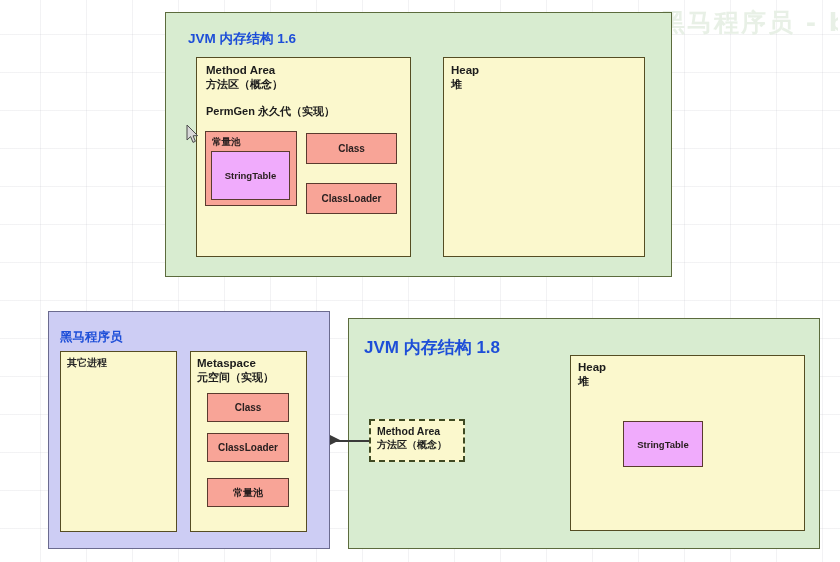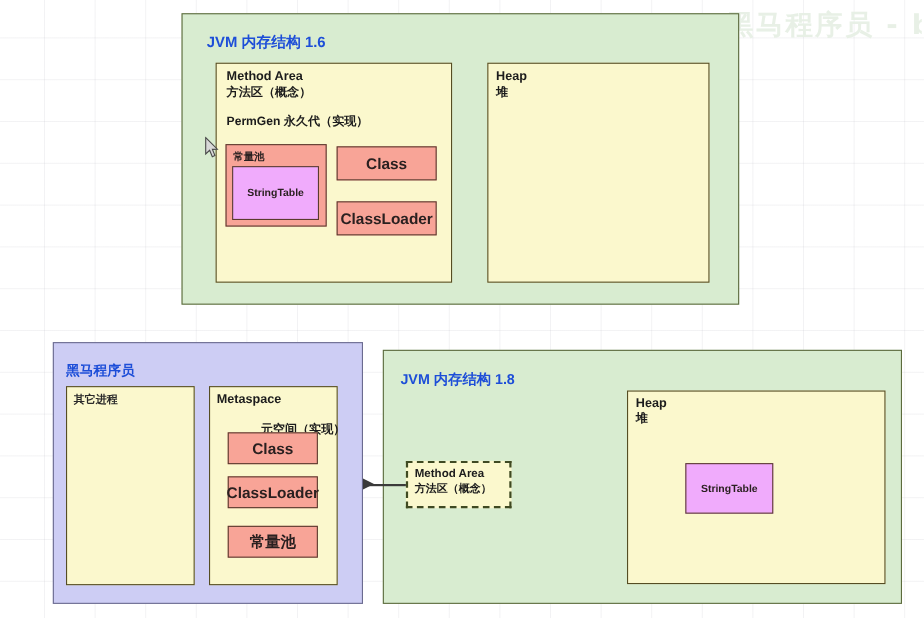--- a/index.html
+++ b/index.html
@@ -63,21 +63,21 @@
     line-height:14px;white-space:nowrap;
   }
   .box-sub{
     position:absolute;font-size:11px;color:#1c1c1c;line-height:14px;
     white-space:nowrap;font-weight:bold;
   }
   .lbl-plain{
     position:absolute;font-size:10px;color:#2a2a2a;white-space:nowrap;text-align:center;
   }
   .chip-label{
-    font-size:14px;font-weight:bold;color:#2a2020;white-space:nowrap;
+    font-size:10px;font-weight:bold;color:#2a2020;white-space:nowrap;
   }
   .chip-label-sm{
     font-size:9.5px;font-weight:bold;color:#2a2020;white-space:nowrap;
   }
 
   
   .arrow-line{
     position:absolute;height:1.6px;background:#3a3a3a;
   }
   .arrow-head{
@@ -131,34 +131,34 @@
   </svg>
 
   <div class="panel-purple" style="left:48px;top:311px;width:282px;height:238px;"></div>
   <div class="panel-title" style="left:60px;top:329px;font-size:12.5px;">黑马程序员</div>
 
   <div class="box-yellow" style="left:60px;top:351px;width:117px;height:181px;"></div>
   <div class="lbl-plain" style="left:67px;top:356px;font-weight:bold;">其它进程</div>
 
   <div class="box-yellow" style="left:190px;top:351px;width:117px;height:181px;"></div>
   <div class="box-title" style="left:197px;top:356px;">Metaspace</div>
-  <div class="box-sub" style="left:197px;top:384px;margin-left:40px;">元空间（实现）</div>
+  <div class="box-sub" style="left:197px;top:370px;">元空间（实现）</div>
 
   <div class="box-salmon" style="left:207px;top:393px;width:82px;height:29px;">
     <span class="chip-label">Class</span>
   </div>
   <div class="box-salmon" style="left:207px;top:433px;width:82px;height:29px;">
     <span class="chip-label">ClassLoader</span>
   </div>
   <div class="box-salmon" style="left:207px;top:478px;width:82px;height:29px;">
     <span class="chip-label">常量池</span>
   </div>
 
   <div class="panel-green" style="left:348px;top:318px;width:472px;height:231px;"></div>
-  <div class="panel-title" style="left:364px;top:336px;font-size:13px;">JVM 内存结构 1.8</div>
+  <div class="panel-title" style="left:364px;top:336px;font-size:17px;">JVM 内存结构 1.8</div>
 
   <div class="box-dashed" style="left:369px;top:419px;width:96px;height:43px;"></div>
   <div class="box-title" style="left:377px;top:424px;font-size:10.5px;">Method Area</div>
   <div class="box-sub" style="left:377px;top:438px;font-size:10px;">方法区（概念）</div>
 
   <div class="arrow-line" style="left:330px;top:440px;width:39px;"></div>
   <div class="arrow-head" style="left:330px;top:435px;transform:rotate(180deg);transform-origin:center;"></div>
 
   <div class="box-yellow" style="left:570px;top:355px;width:235px;height:176px;"></div>
   <div class="box-title" style="left:578px;top:360px;">Heap</div>

